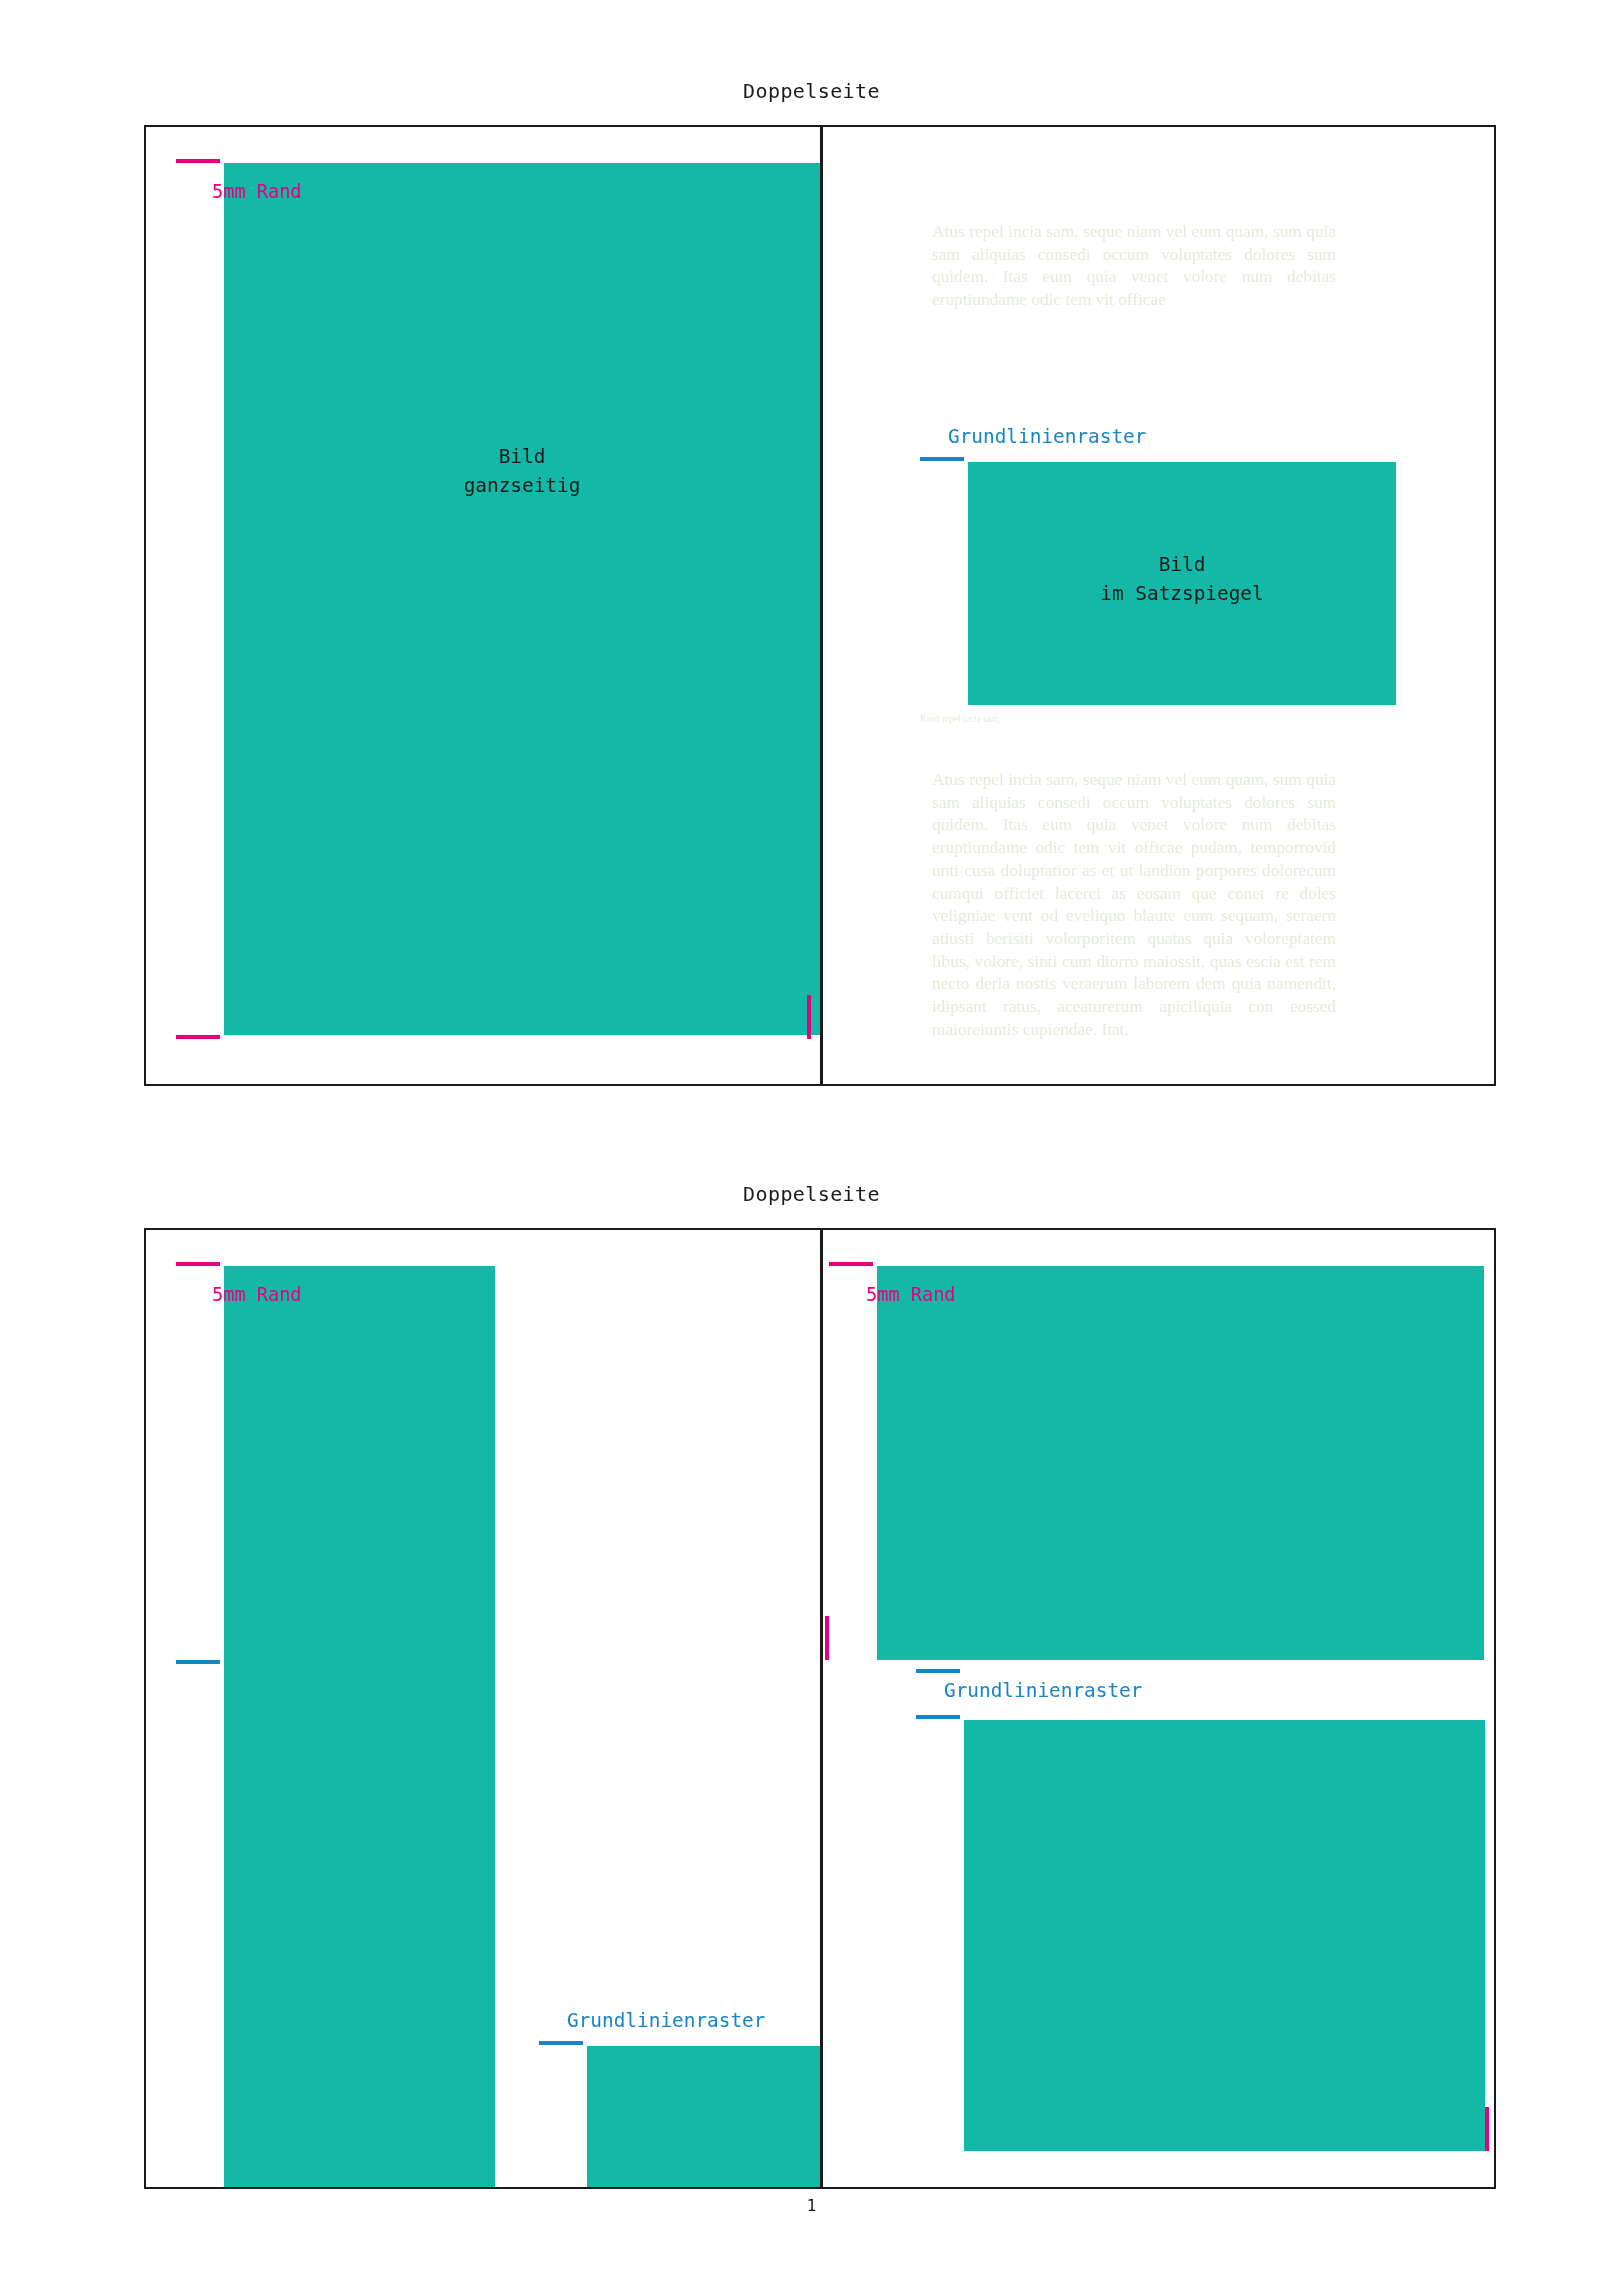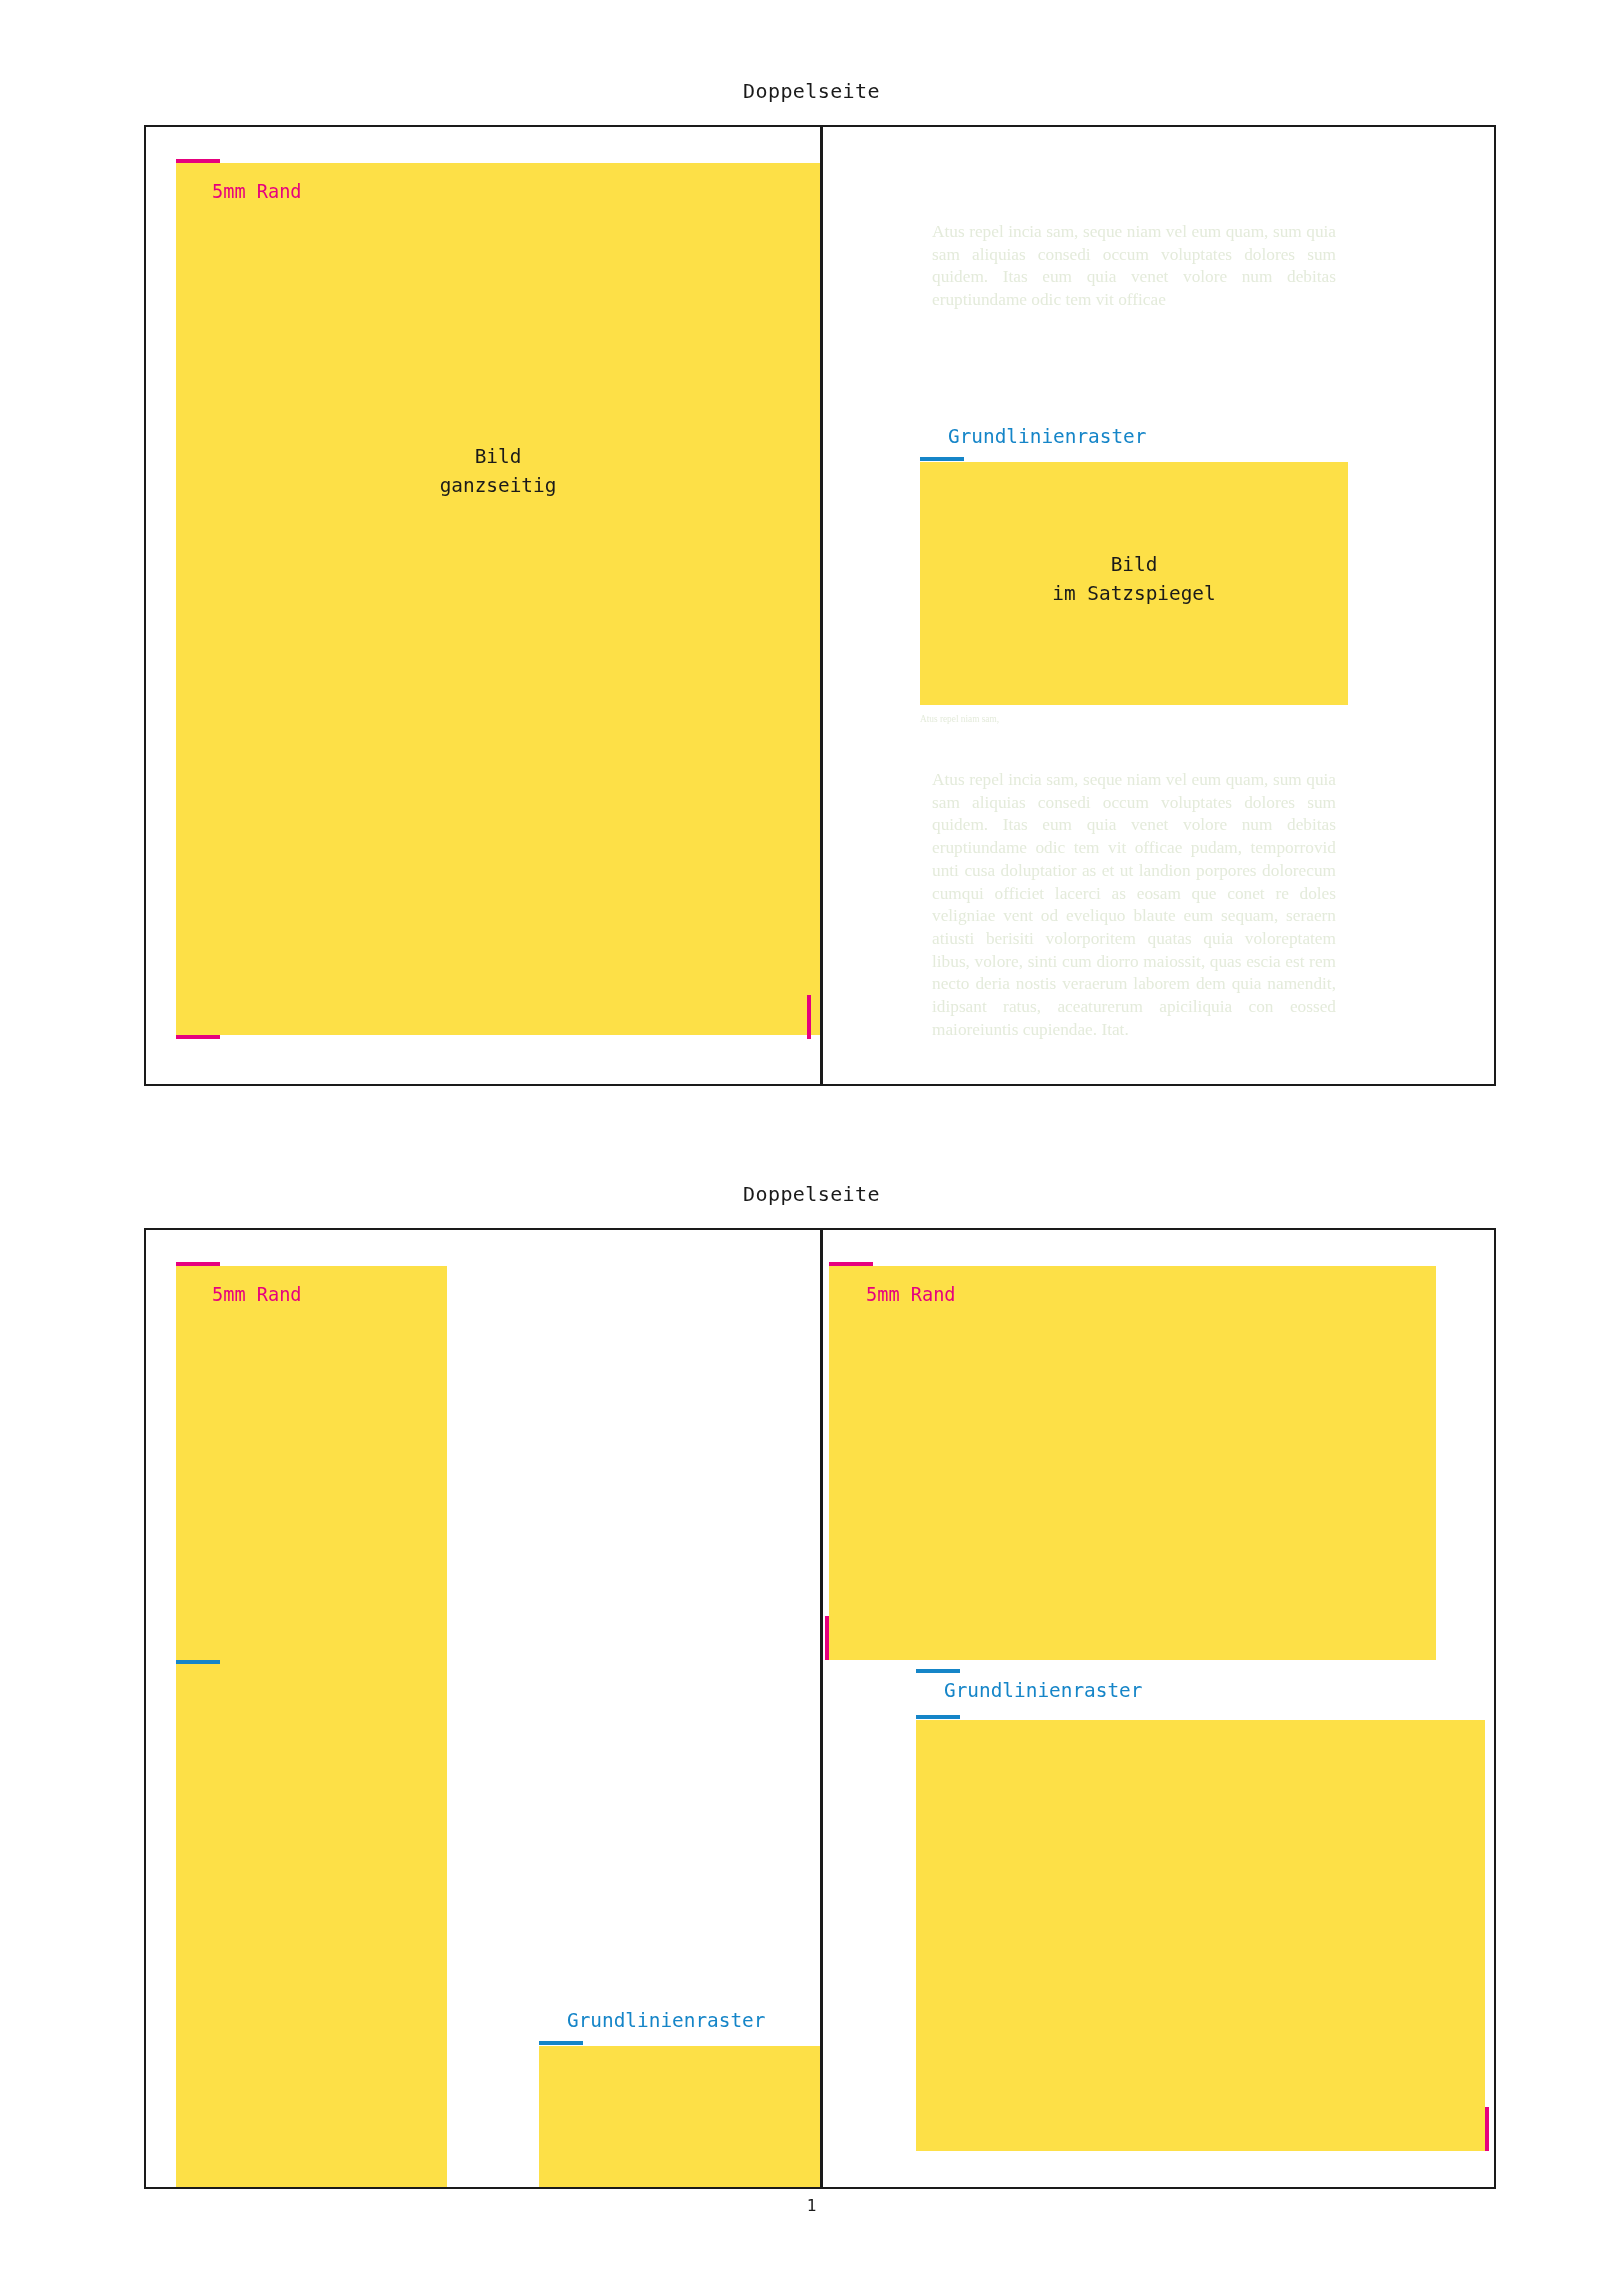--- a/index.html
+++ b/index.html
@@ -46,22 +46,23 @@
     position: absolute;
     top: 0;
     bottom: 0;
     width: 2.5px;
     background: #1a1a1a;
   }
 
   
   .imgbox {
     position: absolute;
-    background: #fde047;
+    background: #14b8a6;
     box-sizing: border-box;
+    margin-left: 48px;
   }
   .imgbox-label {
     position: absolute;
     left: 0;
     right: 0;
     text-align: center;
     font-family: "DejaVu Sans Mono", monospace;
     font-size: 19.4px;
     line-height: 1.5;
     color: #1a1a1a;
@@ -142,21 +143,21 @@
     </div>
 
     <div class="anno blue" style="left:100px; top:298px; font-size:19.4px;">Grundlinienraster</div>
     <div class="tick h blue" style="left:100px; top:330px; width:44px;"></div>
 
     <div class="imgbox" style="left:100px; top:335px; width:428px; height:243px;">
       <div class="imgbox-label" style="top:88px;">Bild
 im Satzspiegel</div>
     </div>
 
-    <div class="caption" style="left:100px; top:587px; font-size:9.3px;">Atus repel niam sam,</div>
+    <div class="caption" style="left:100px; top:587px; font-size:9.3px;">Rand repel incia sam,</div>
 
     <div class="lorem" style="left:100px; top:630px; width:428px; font-size:17.3px; line-height:22.7px;">
       <p>Atus repel incia sam, seque niam vel eum quam, sum quia sam aliquias consedi occum voluptates dolores sum quidem. Itas eum quia venet volore num debitas eruptiundame odic tem vit officae pudam, temporrovid unti cusa doluptatior as et ut landion porpores dolorecum cumqui officiet lacerci as eosam que conet re doles veligniae vent od eveliquo blaute eum sequam, seraern atiusti berisiti volorporitem quatas quia voloreptatem libus, volore, sinti cum diorro maiossit, quas escia est rem necto deria nostis veraerum laborem dem quia namendit, idipsant ratus, aceaturerum apiciliquia con eossed maioreiuntis cupiendae. Itat.</p>
     </div>
   </div>
 </div>
 
 <div class="spread-title" style="top:1182px;">Doppelseite</div>
 
 <div class="spread" style="left:144px; top:1228px; width:1352px; height:961px;">

